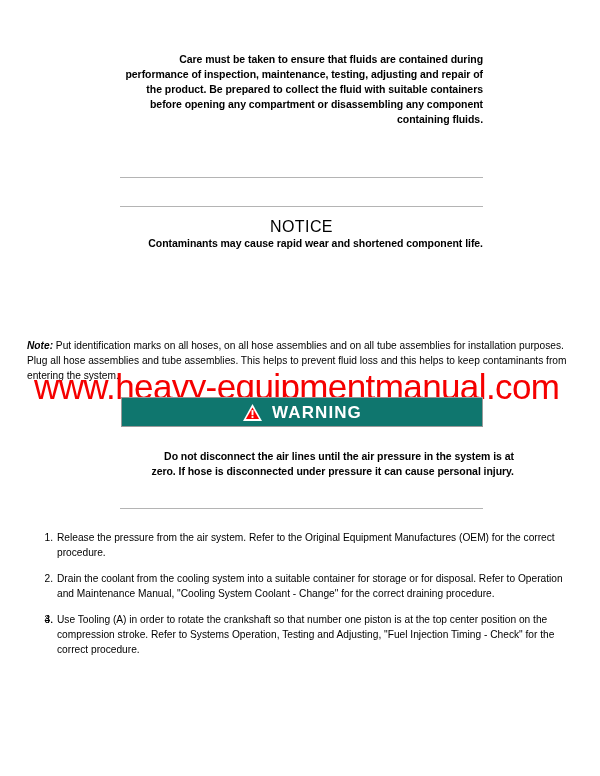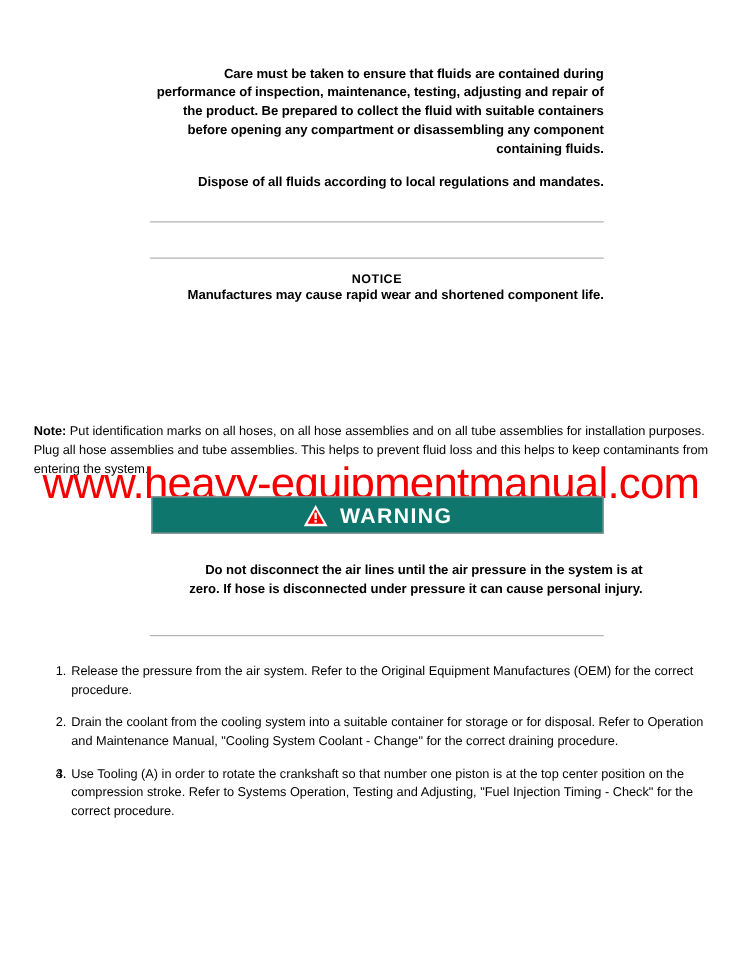--- a/index.html
+++ b/index.html
@@ -45,41 +45,42 @@
 
   .rule {
     border: 0;
     border-top: 1px solid #b4b4b4;
     margin: 0;
     height: 0;
     width: 100%;
   }
 
   .notice-title {
-    font-size: 10px;
-    font-weight: bold;
+    font-size: 16px;
+    font-weight: normal;
     text-align: center;
     letter-spacing: 0.4px;
     margin: 0;
   }
 
   
   .fullwidth {
     position: absolute;
     left: 27px;
     width: 546px;
   }
 
   .note {
     font-size: 10.2px;
     line-height: 1.45;
     margin: 0;
   }
   .note b {
     font-weight: bold;
+    font-style: italic;
   }
 
   
   .watermark {
     position: absolute;
     left: 34px;
     top: 369px;
     width: 524px;
     font-size: 35px;
     line-height: 1;
@@ -144,31 +145,30 @@
     font-size: 10.2px;
   }
 </style>
 </head>
 <body>
 
 <div class="page">
 
   <div class="inset" style="top:52px;">
     <p class="safety-text">Care must be taken to ensure that fluids are contained during performance of inspection, maintenance, testing, adjusting and repair of the product. Be prepared to collect the fluid with suitable containers before opening any compartment or disassembling any component containing fluids.</p>
-    <p class="safety-text">Dispose of all fluids according to local regulations and mandates.</p>
   </div>
 
   <div class="inset" style="top:177px;">
     <hr class="rule">
   </div>
 
   <div class="inset" style="top:206px;">
     <hr class="rule">
     <p class="notice-title" style="margin-top:11px;">NOTICE</p>
-    <p class="safety-text">Manufactures may cause rapid wear and shortened component life.</p>
+    <p class="safety-text">Contaminants may cause rapid wear and shortened component life.</p>
   </div>
 
   <div class="fullwidth" style="top:339px;">
     <p class="note"><b>Note:</b><span> Put identification marks on all hoses, on all hose assemblies and on all tube assemblies for installation purposes. Plug all hose assemblies and tube assemblies. This helps to prevent fluid loss and this helps to keep contaminants from entering the system.</span></p>
   </div>
 
   <div class="watermark">www.heavy-equipmentmanual.com</div>
 
   <div class="warning-banner">
     <svg class="warning-icon" viewBox="0 0 24 22">

